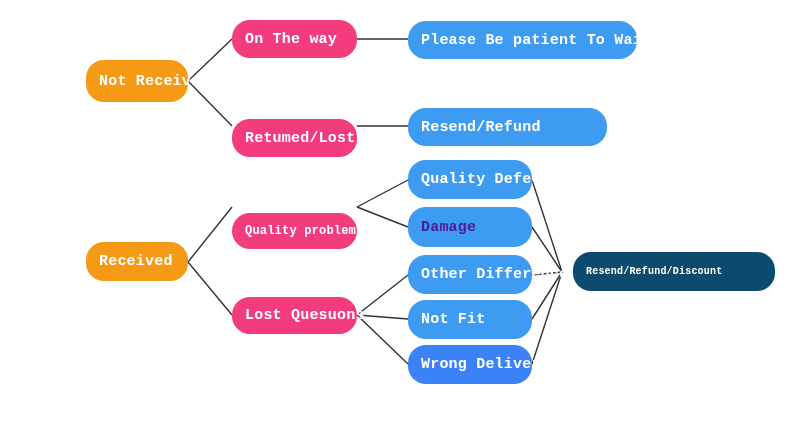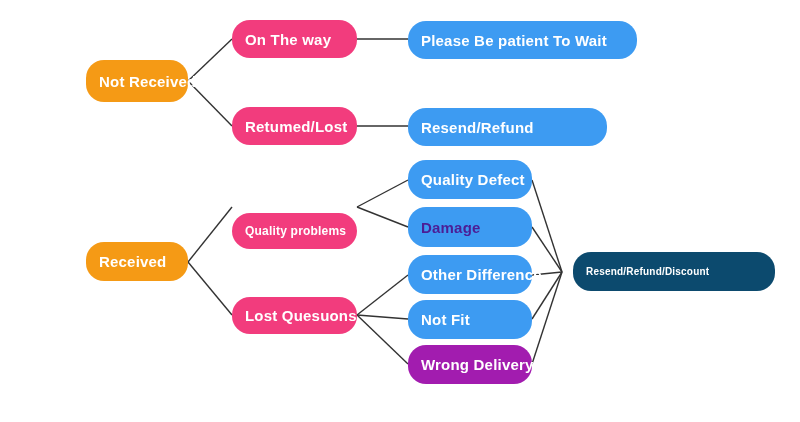--- a/index.html
+++ b/index.html
@@ -31,20 +31,21 @@
     display: flex;
     align-items: center;
     justify-content: flex-start;
     box-sizing: border-box;
     border-radius: 18px;
     color: #ffffff;
     font-weight: bold;
     letter-spacing: 0.2px;
     white-space: nowrap;
     z-index: 2;
+    font-family: Liberation Mono, monospace;
   }
   .node .label {
     display: block;
     width: 100%;
     padding-left: 13px;
     padding-right: 10px;
     text-align: left;
   }
   .node.orange { background: #f59a15; }
   .node.pink   { background: #f23c7d; }
@@ -76,21 +77,21 @@
     </svg>
 <div class="node orange" style="left: 86px; top: 60px; width: 102px; height: 42px; font-size: 15px; background: rgb(245, 154, 21); color: rgb(255, 255, 255);">
       <span class="label">Not Received</span>
     </div>
     <div class="node pink" style="left: 232px; top: 20px; width: 125px; height: 38px; font-size: 15px; background: rgb(242, 60, 125); color: rgb(255, 255, 255);">
       <span class="label">On The way</span>
     </div>
     <div class="node blue" style="left: 408px; top: 21px; width: 229px; height: 38px; font-size: 15px; background: rgb(61, 155, 242); color: rgb(255, 255, 255);">
       <span class="label">Please Be patient To Wait</span>
     </div>
-    <div class="node pink" style="left: 232px; top: 107px; width: 125px; height: 38px; font-size: 15px; background: rgb(242, 60, 125); color: rgb(255, 255, 255);">
+    <div class="node pink" style="left: 232px; top: 119px; width: 125px; height: 38px; font-size: 15px; background: rgb(242, 60, 125); color: rgb(255, 255, 255);">
       <span class="label">Retumed/Lost</span>
     </div>
     <div class="node blue" style="left: 408px; top: 108px; width: 199px; height: 38px; font-size: 15px; background: rgb(61, 155, 242); color: rgb(255, 255, 255);">
       <span class="label">Resend/Refund</span>
     </div>
     <div class="node orange" style="left: 86px; top: 242px; width: 102px; height: 39px; font-size: 15px; background: rgb(245, 154, 21); color: rgb(255, 255, 255); align-items: center;">
       <span class="label">Received</span>
     </div>
     <div class="node pink" style="left: 232px; top: 189px; width: 125px; height: 36px; font-size: 12px; background: rgb(242, 60, 125); color: rgb(255, 255, 255); margin-top: 24px;">
       <span class="label">Quality problems</span>
@@ -103,19 +104,19 @@
     </div>
     <div class="node blue" style="left: 408px; top: 207px; width: 124px; height: 40px; font-size: 15px; background: rgb(61, 155, 242); color: #4c1d95;">
       <span class="label">Damage</span>
     </div>
     <div class="node blue" style="left: 408px; top: 255px; width: 124px; height: 39px; font-size: 15px; background: rgb(61, 155, 242); color: rgb(255, 255, 255);">
       <span class="label">Other Difference</span>
     </div>
     <div class="node blue" style="left: 408px; top: 300px; width: 124px; height: 39px; font-size: 15px; background: rgb(61, 155, 242); color: rgb(255, 255, 255); justify-content: flex-end;">
       <span class="label">Not Fit</span>
     </div>
-    <div class="node blue" style="left: 408px; top: 345px; width: 124px; height: 39px; font-size: 15px; background: #a21caf; color: rgb(255, 255, 255); align-items: center;">
+    <div class="node blue" style="left: 408px; top: 345px; width: 124px; height: 39px; font-size: 15px; background: #3b82f6; color: rgb(255, 255, 255); align-items: center;">
       <span class="label">Wrong Delivery</span>
     </div>
     <div class="node magenta" style="left: 563px; top: 252px; width: 202px; height: 39px; font-size: 10px; background: #0c4a6e; color: rgb(255, 255, 255); margin-left: 10px;">
       <span class="label">Resend/Refund/Discount</span>
     </div>
   </div>
 
 </body></html>

